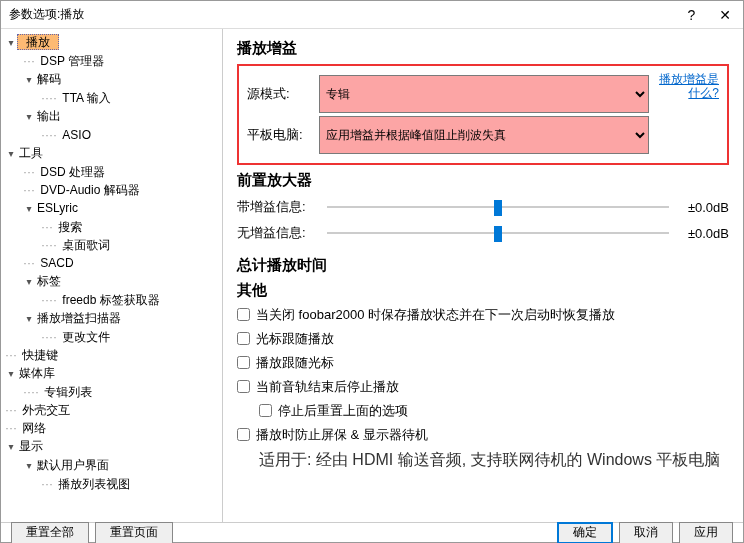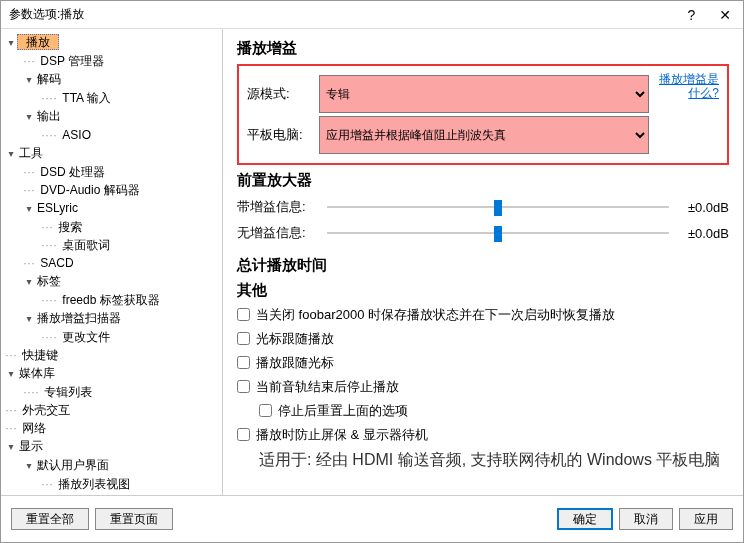--- a/index.html
+++ b/index.html
@@ -29,21 +29,21 @@
 .slider-track { position: absolute; top: 10px; left: 0; right: 0; height: 2px; background: #ccc; }
 .slider-thumb { position: absolute; top: 4px; left: 50%; width: 8px; height: 16px; background: #0078d7; transform: translateX(-50%); }
 .slider-val { width: 60px; text-align: right; }
 .playtime { display: flex; align-items: center; margin: 14px 0 20px 0; }
 .playtime .time { flex: 1; text-align: center; font-size: 26px; font-family: Arial, sans-serif; }
 .playtime button { width: 64px; height: 36px; }
 .other .cb { display: flex; align-items: flex-start; margin: 6px 0; }
 .other input[type=checkbox] { margin: 2px 6px 0 0; }
 .other .sub { margin-left: 22px; }
 .other .note { margin-left: 22px; color: #333; font-size: 16px; margin-top: 2px; }
-.footer { height: 47px; border-top: 1px solid #ccc; display: flex; align-items: center; padding: 0 10px; gap: 6px; }
+.footer { height: 20px; border-top: 1px solid #ccc; display: flex; align-items: center; padding: 0 10px; gap: 6px; }
 .footer .spacer { flex: 1; }
 .footer button { height: 22px; padding: 0 14px; font-size: 12px; border: 1px solid #888; background: #efefef; }
 .footer button.primary { border: 2px solid #0078d7; }
 button { font-family: inherit; }
 </style>
 </head>
 <body>
 
 <div class="window">
   <div class="titlebar">

